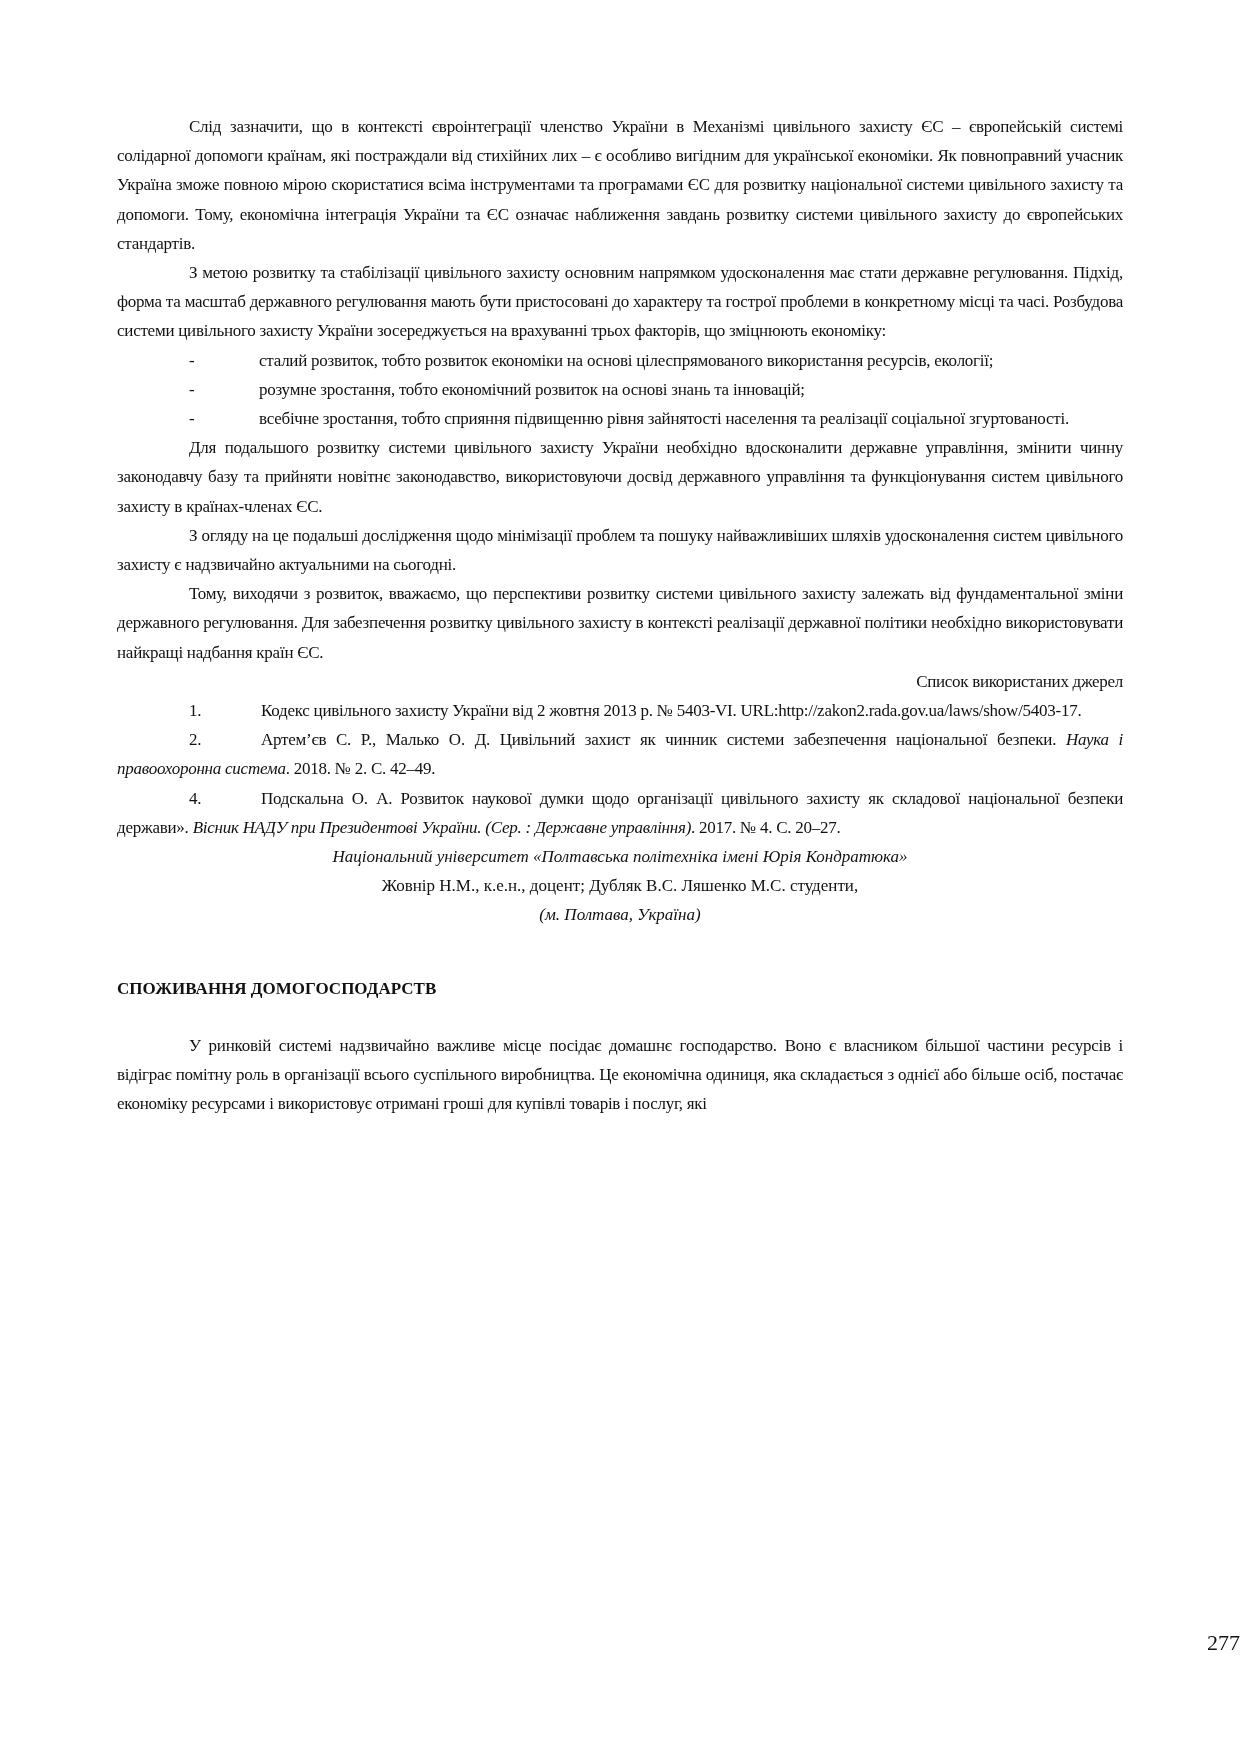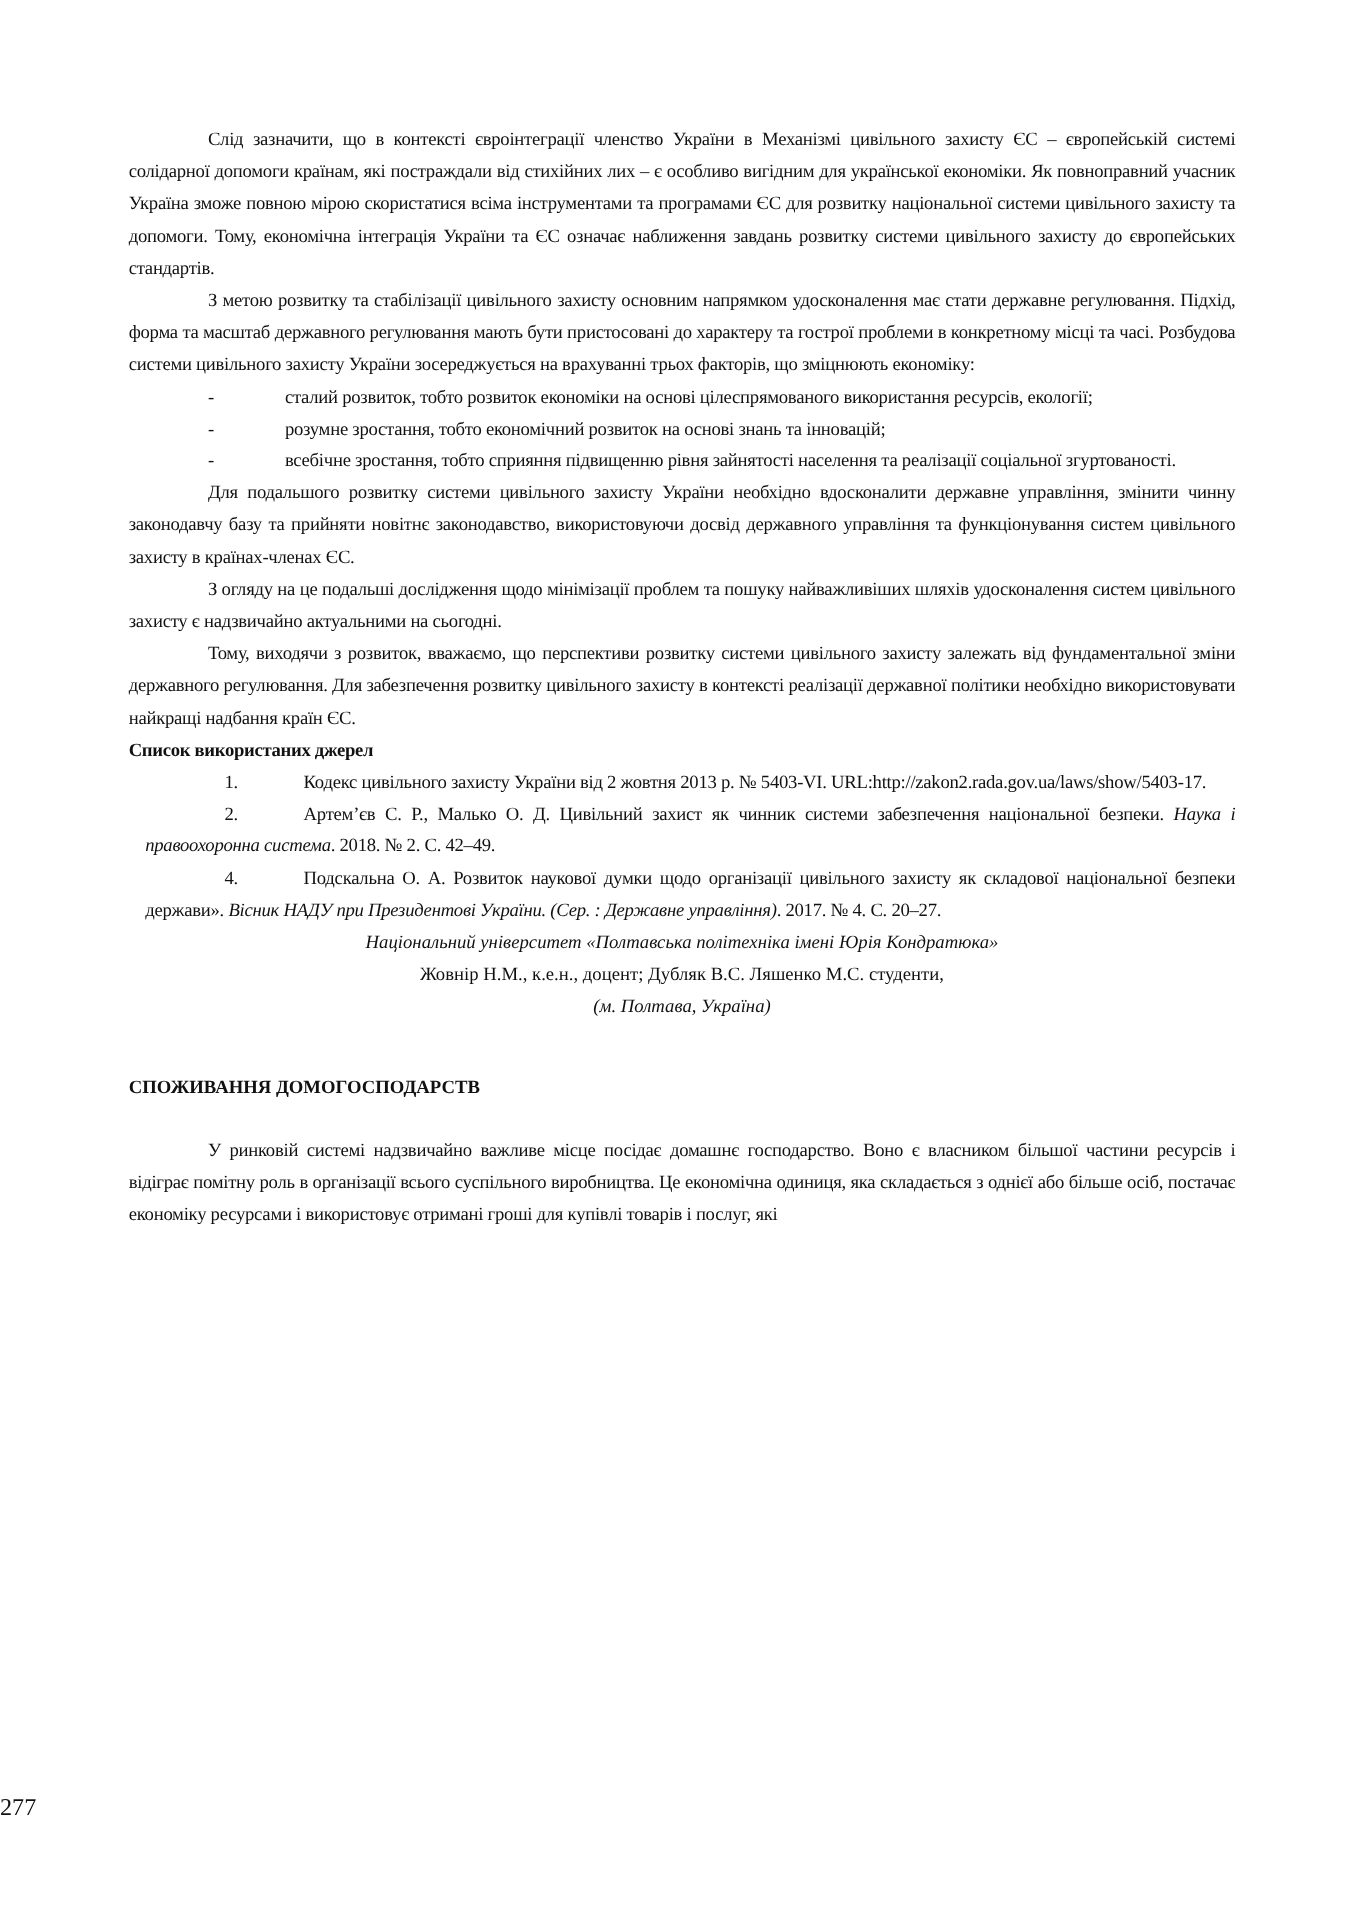--- a/index.html
+++ b/index.html
@@ -34,31 +34,30 @@
       text-align: justify;
       text-indent: 0;
       letter-spacing: -0.25px;
     }
     .bullet .dash {
       display: inline-block;
       width: 70px;
       padding-left: 72px;
     }
     .refs-title {
-      text-align: left;
-      font-weight: bold;
+      text-align: right;
+      font-weight: normal;
       text-indent: 0;
       margin: 0;
       letter-spacing: -0.3px;
     }
     .ref {
       text-align: justify;
       text-indent: 0;
       letter-spacing: -0.25px;
-      margin-left: 15px;
     }
     .ref .num {
       display: inline-block;
       padding-left: 72px;
       width: 72px;
     }
     .ref i, .italic { font-style: italic; }
     .udk {
       margin-top: 86px;
       text-indent: 0;
@@ -73,21 +72,21 @@
       font-weight: bold;
       text-indent: 0;
       margin-top: 44px;
       margin-bottom: 28px;
     }
     .page-number {
       position: absolute;
       top: 1630px;
       left: 0;
       width: 1240px;
-      text-align: left;
+      text-align: right;
       font-size: 22px;
     }
   </style>
 </head>
 <body>
 
 <div class="page">
 
   <p>Слід зазначити, що в контексті євроінтеграції членство України в Механізмі цивільного захисту ЄС – європейській системі солідарної допомоги країнам, які постраждали від стихійних лих – є особливо вигідним для української економіки. Як повноправний учасник Україна зможе повною мірою скористатися всіма інструментами та програмами ЄС для розвитку національної системи цивільного захисту та допомоги. Тому, економічна інтеграція України та ЄС означає наближення завдань розвитку системи цивільного захисту до європейських стандартів.</p>
   <p>З метою розвитку та стабілізації цивільного захисту основним напрямком удосконалення має стати державне регулювання. Підхід, форма та масштаб державного регулювання мають бути пристосовані до характеру та гострої проблеми в конкретному місці та часі. Розбудова системи цивільного захисту України зосереджується на врахуванні трьох факторів, що зміцнюють економіку:</p>

